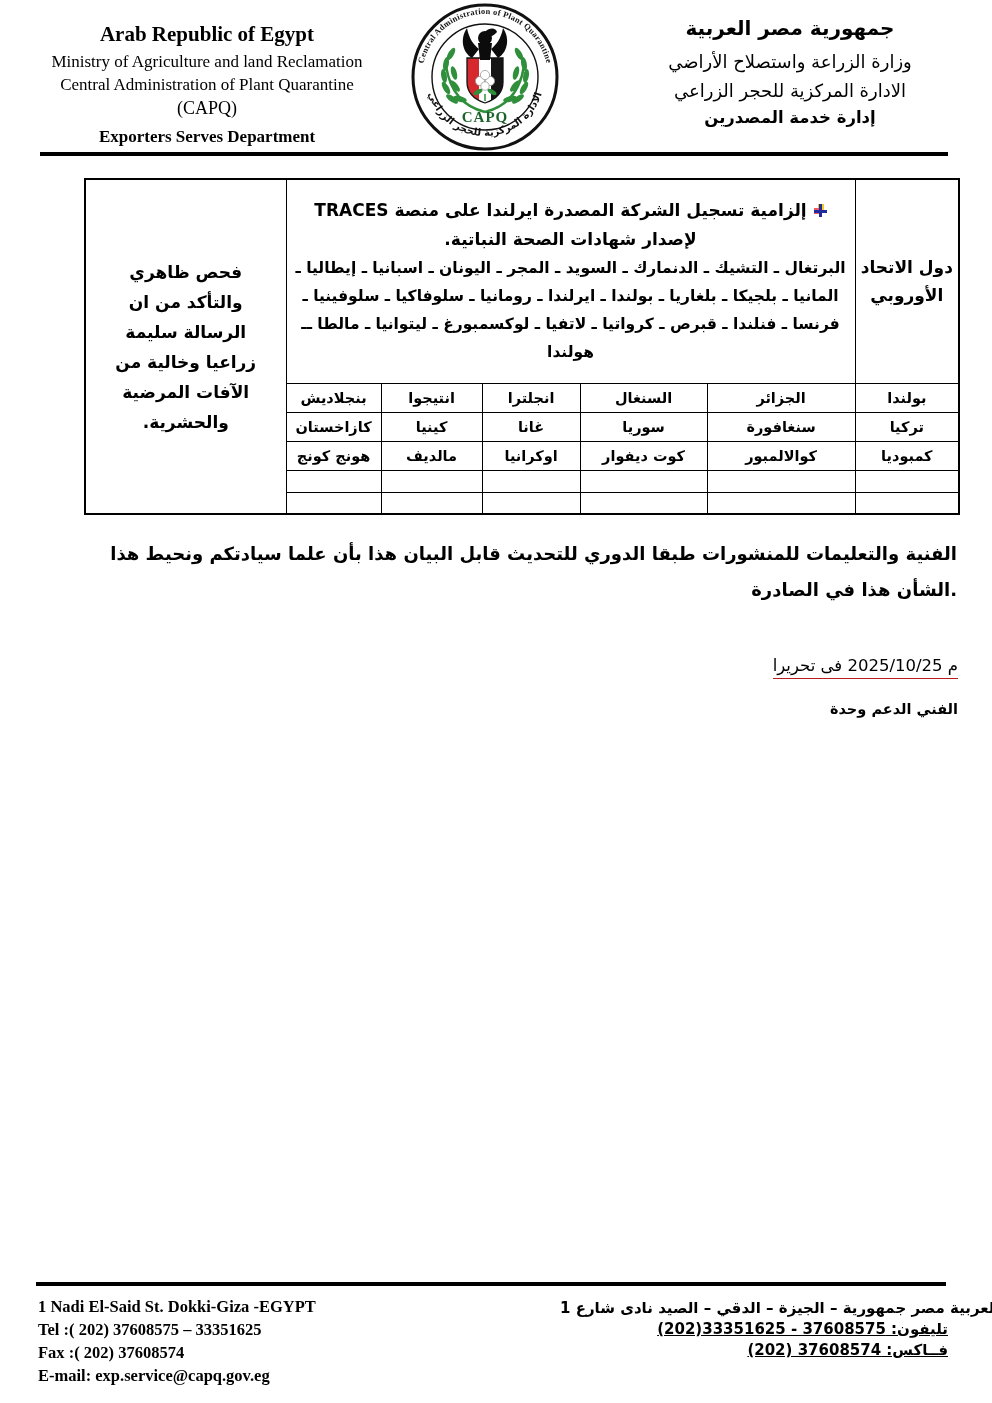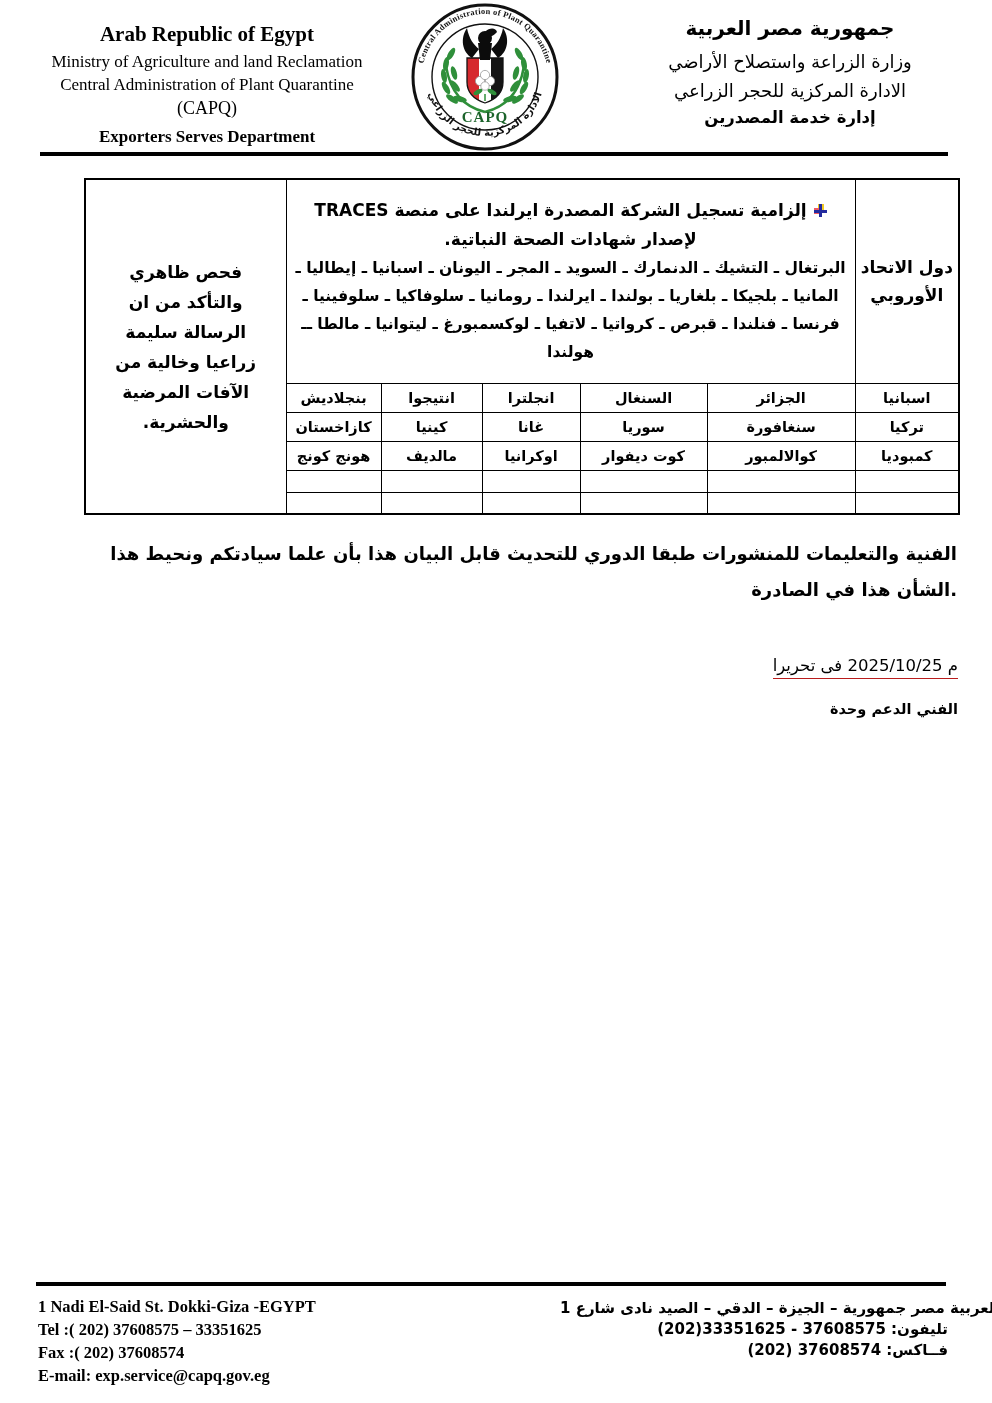--- a/index.html
+++ b/index.html
@@ -52,21 +52,21 @@
   .unit-line{direction:ltr;font-weight:bold;font-size:14.5px;margin-top:22px;white-space:nowrap;}
   .sig-block{position:absolute;left:156px;top:658px;width:248px;text-align:center;font-family:"DejaVu Sans",sans-serif;}
   .sig-title{direction:ltr;font-weight:bold;font-size:18.5px;white-space:nowrap;}
   .sig-name{direction:ltr;font-weight:bold;font-size:18.5px;margin-top:33px;white-space:nowrap;}
 
   
   .rule-bottom{position:absolute;left:36px;top:1282px;width:910px;height:4px;background:#000;}
   .ftr-en{position:absolute;left:38px;top:1295px;font-family:"Liberation Serif",serif;font-weight:bold;font-size:16.5px;line-height:23px;}
   .ftr-ar{position:absolute;left:560px;top:1298px;width:388px;text-align:right;font-family:"DejaVu Sans",sans-serif;font-weight:bold;font-size:15px;line-height:21px;}
   .ftr-ar .addr{direction:ltr;white-space:nowrap;}
-  .ftr-ar .telline,.ftr-ar .faxline{direction:rtl;white-space:nowrap;}
+  .ftr-ar .telline,.ftr-ar .faxline{direction:rtl;white-space:nowrap;text-decoration:underline;}
 </style>
 </head>
 <body>
 
 <div class="page">
 
   <div class="hdr-en">
     <div class="l1">Arab Republic of Egypt</div>
     <div class="l2">Ministry of Agriculture and land Reclamation</div>
     <div class="l3">Central Administration of Plant Quarantine</div>
@@ -182,21 +182,21 @@
         <td class="cell-inspect" rowspan="6">
           <div class="insp-line">فحص ظاهري</div>
           <div class="insp-line">والتأكد من ان</div>
           <div class="insp-line">الرسالة سليمة</div>
           <div class="insp-line">زراعيا وخالية من</div>
           <div class="insp-line">الآفات المرضية</div>
           <div class="insp-line">والحشرية.</div>
         </td>
       </tr>
       <tr class="rc">
-        <td class="country">اسبانيا</td>
+        <td class="country">بولندا</td>
         <td class="country">الجزائر</td>
         <td class="country">السنغال</td>
         <td class="country">انجلترا</td>
         <td class="country">انتيجوا</td>
         <td class="country">بنجلاديش</td>
       </tr>
       <tr class="rc">
         <td class="country">تركيا</td>
         <td class="country">سنغافورة</td>
         <td class="country">سوريا</td>

